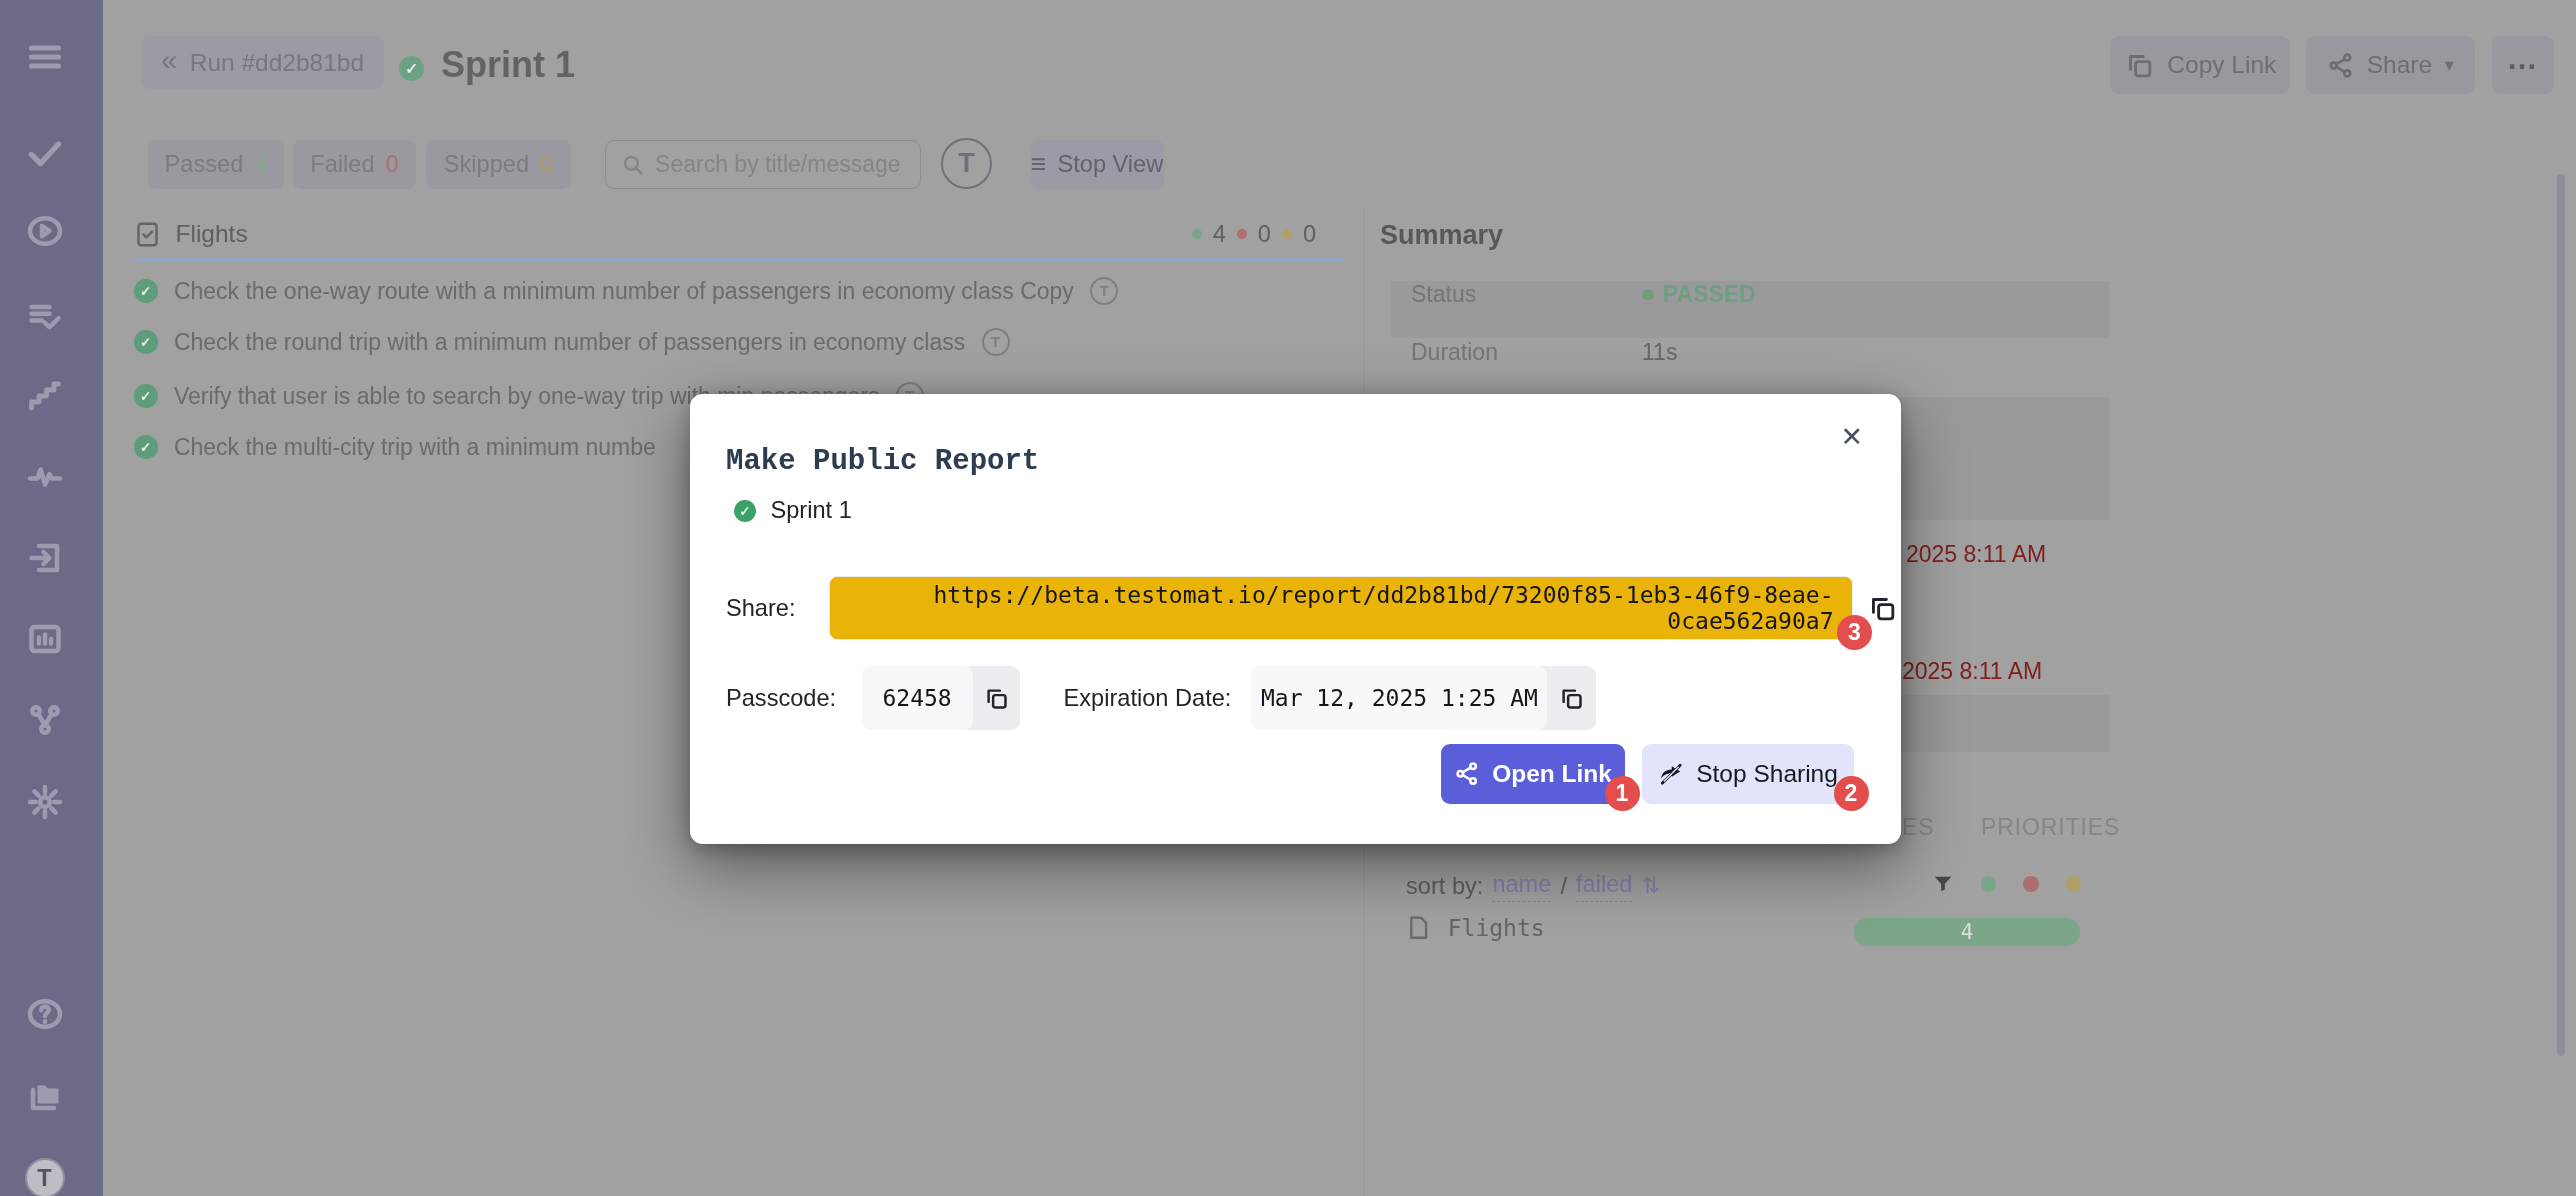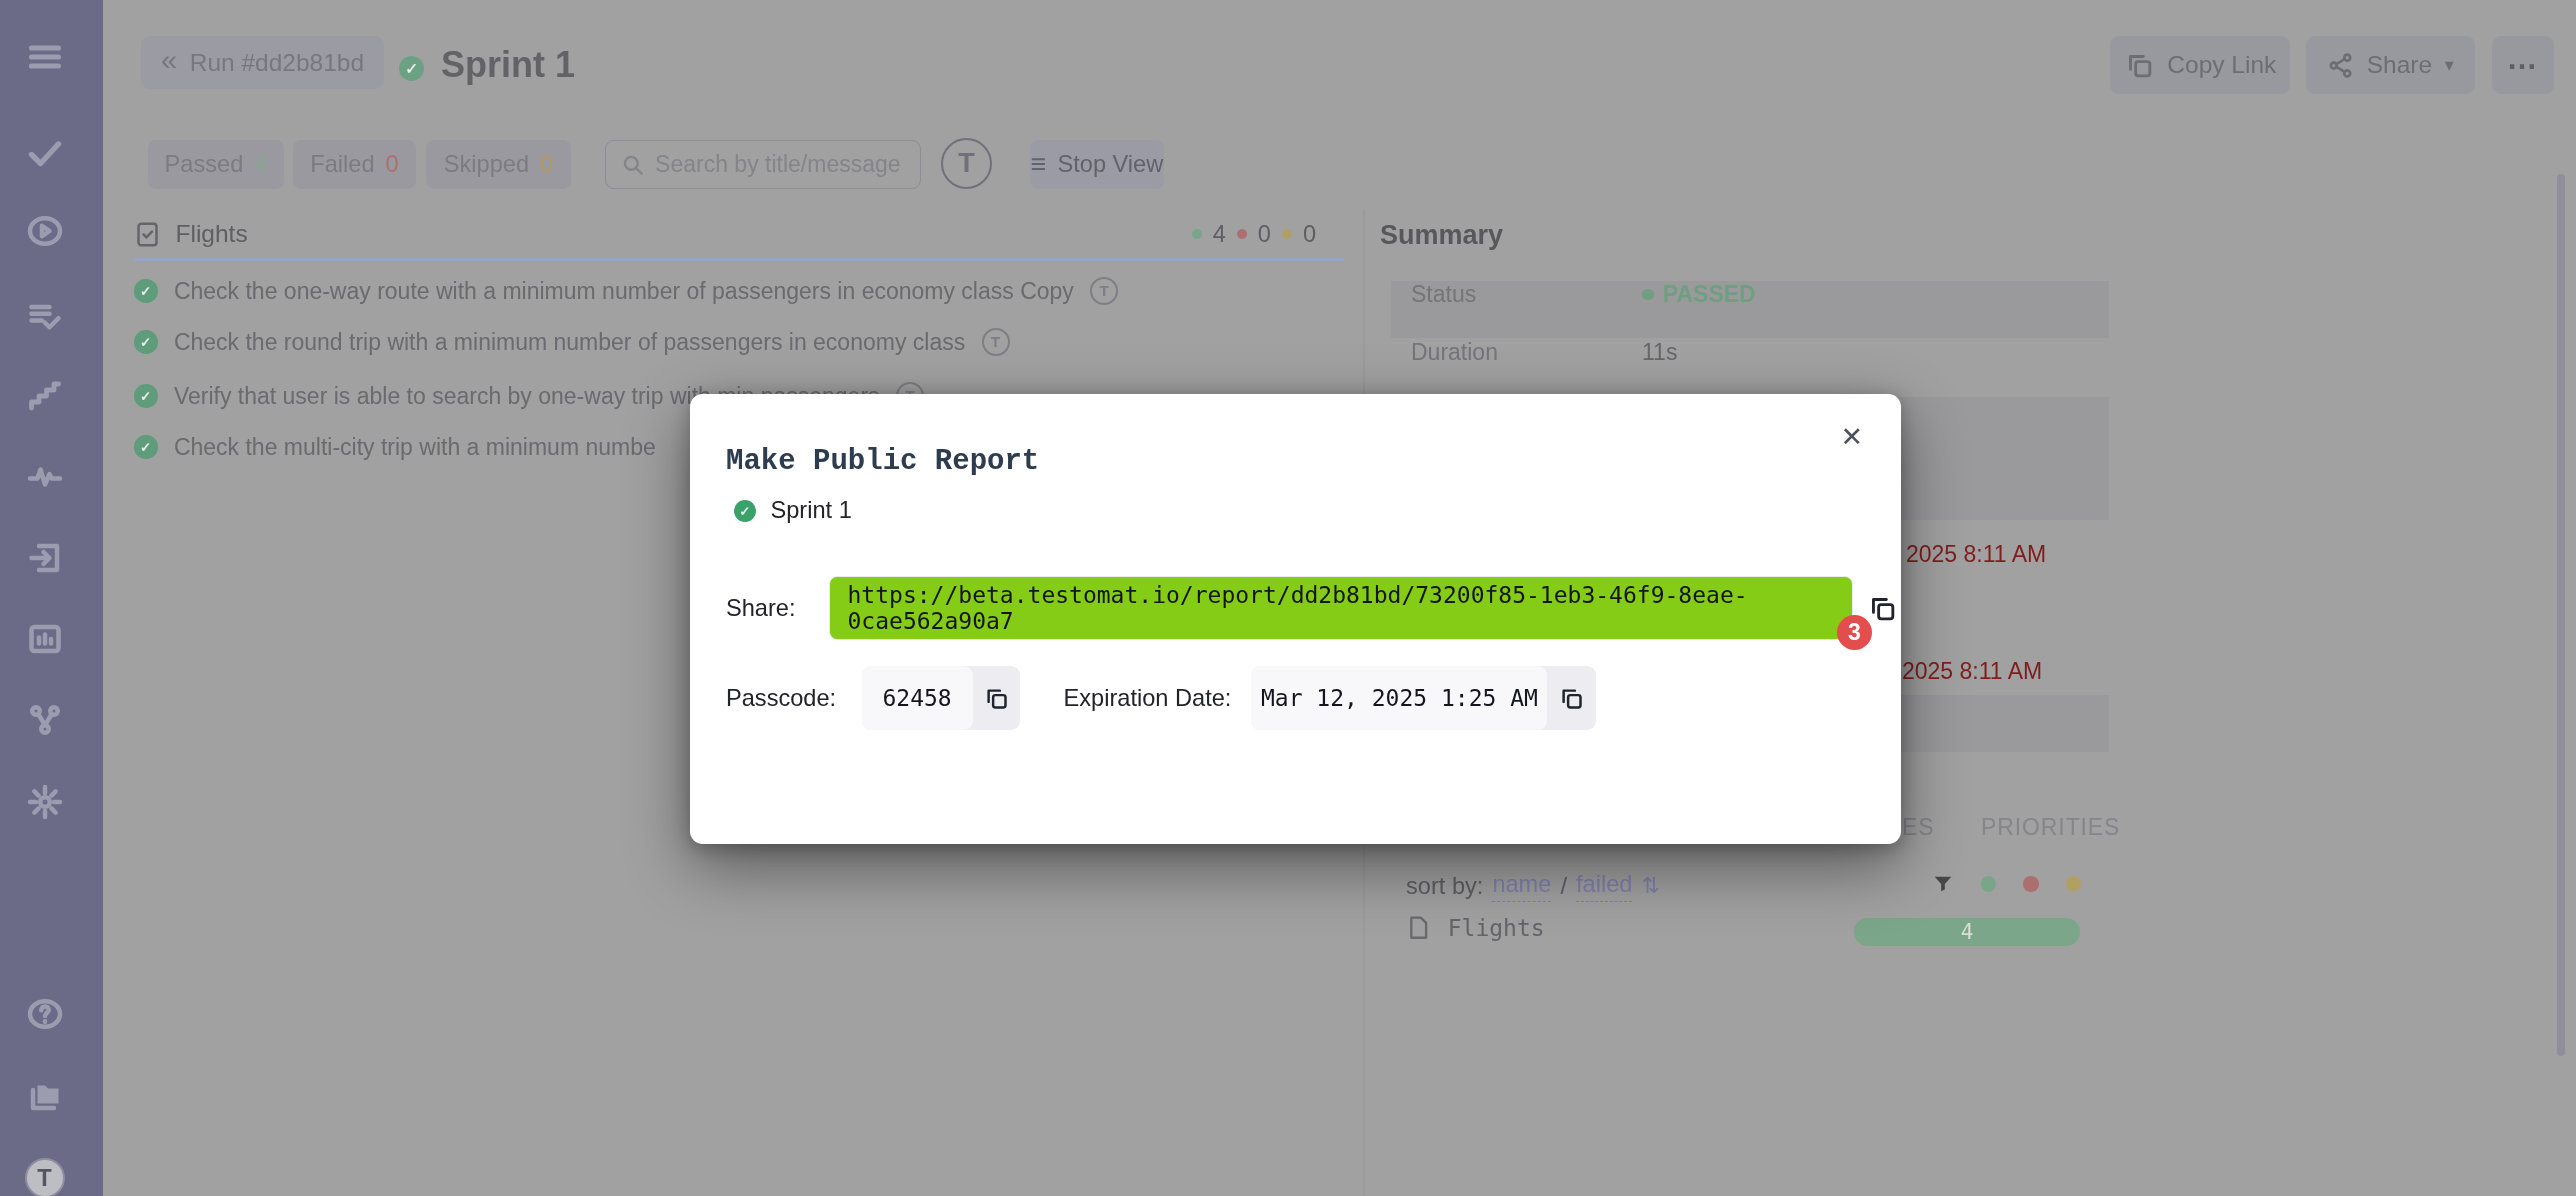--- a/index.html
+++ b/index.html
@@ -64,21 +64,21 @@
   
   .modal { position:absolute; left:690px; top:394px; width:1211px; height:450px; background:#ffffff; border-radius:12.7px; box-shadow:0 22px 64px rgba(0,0,0,.45), 0 3.6px 18px rgba(0,0,0,.25); z-index:10; }
   .modal-close { position:absolute; right:38px; top:27px; font-size:27px; color:#4a5260; cursor:pointer; }
   .modal-title { position:absolute; left:36px; top:51px; font-size:29px; font-weight:600; color:#2d3c4e;font-family:Liberation Mono, monospace; }
   .modal-run { position:absolute; left:44px; top:103px; display:flex; align-items:center; gap:14.5px; }
   .modal-run .check-circ { width:22px; height:22px; background:#3aa169; font-size:13.6px; }
   .modal-run-name { font-size:23.6px; color:#23232a; }
   .m-label { font-size:23.6px; color:#23232a; }
   .mono { font-family:"DejaVu Sans Mono", monospace; }
   .link-row { position:absolute; left:36px; top:182px; display:flex; align-items:center; }
-  .link-box { margin-left:33px; width:1024px; height:64px; background:#84cc16; border:0.9px solid #ececf0; border-radius:8.2px; display:flex; align-items:center; padding:0 18px; font-size:23px; color:#15151d; }
+  .link-box { margin-left:33px; width:1024px; height:64px; background:#eab308; border:0.9px solid #ececf0; border-radius:8.2px; display:flex; align-items:center; padding:0 18px; font-size:23px; color:#15151d;text-align:right; }
   .copy-btn { cursor:pointer; display:flex; align-items:center; justify-content:center; }
   .copy-btn svg { width:31px; height:31px; stroke:#23232e; fill:none; stroke-width:2.2; stroke-linejoin:round; stroke-linecap:round; }
   .pass-row { position:absolute; left:36px; top:272px; display:flex; align-items:center; }
   .val-wrap { background:#ededf1; border-radius:9px; height:64px; display:flex; align-items:center; }
   .val-inner { background:#f8f8fa; border-radius:9px; height:64px; display:flex; align-items:center; justify-content:center; font-size:23px; color:#15151d; }
   .btn-row { position:absolute; left:0; top:350px; width:1211px; height:60px; }
   .btn-primary { position:absolute; left:751px; width:184px; height:60px; background:#5a5ed8; border-radius:9px; color:#ffffff; font-size:24.5px; font-weight:600; display:flex; align-items:center; justify-content:center; gap:12.7px; cursor:pointer; }
   .btn-secondary { position:absolute; left:952px; width:212px; height:60px; background:#e2e4fb; border-radius:9px; color:#191920; font-size:24.5px; display:flex; align-items:center; justify-content:center; gap:12.7px; cursor:pointer; }
   .badge { position:absolute; width:35px; height:35px; border-radius:50%; background:#e44d4d; color:#fff; font-size:23px; font-weight:bold; display:flex; align-items:center; justify-content:center; z-index:12; }
   .share-svg { width:25.4px; height:25.4px; fill:none; stroke-width:2.4; stroke-linecap:round; }
@@ -342,14 +342,35 @@
       <span class="val-inner mono" style="width:296px">Mar 12, 2025 1:25 AM</span>
       <span class="copy-btn" style="width:49px">
         <svg viewBox="0 0 24 24" style="width:27px;height:27px">
             <rect x="9" y="9" width="11" height="11" rx="2"></rect>
             <path d="M5 15V5h10"></path>
           </svg>
       </span>
     </div>
   </div>
 
+  <div class="btn-row">
+    <div class="btn-primary">
+      <svg class="share-svg" viewBox="0 0 24 24" style="stroke:#ffffff">
+          <circle cx="18" cy="5" r="2.6"></circle>
+          <circle cx="6" cy="12" r="2.6"></circle>
+          <circle cx="18" cy="19" r="2.6"></circle>
+          <path d="M8.3 10.7l7.4-4.4M8.3 13.3l7.4 4.4"></path>
+        </svg>
+      <span>Open Link</span>
+      <div class="badge" style="right:-14.5px; bottom:-7.3px; left:auto;">1</div>
+    </div>
+    <div class="btn-secondary">
+      <svg width="25.4" height="25.4" viewBox="0 0 24 24" style="fill:none; stroke:#191920; stroke-width:2.3; stroke-linejoin:round; stroke-linecap:round;">
+          <path d="M13 5l8 5-8 5v-3.5c-5 0-8 2-10 5 .5-5 4-8.5 10-8.5z" fill="#191920" stroke="none"></path>
+          <path d="M4 21L21 4" stroke="#191920" stroke-width="2.6"></path>
+          <path d="M6 19L19 6" stroke="#e2e4fb" stroke-width="1.4"></path>
+        </svg>
+      <span>Stop Sharing</span>
+      <div class="badge" style="right:-14.5px; bottom:-7.3px; left:auto;">2</div>
+    </div>
+  </div>
 </div>
 
 
 </body></html>

